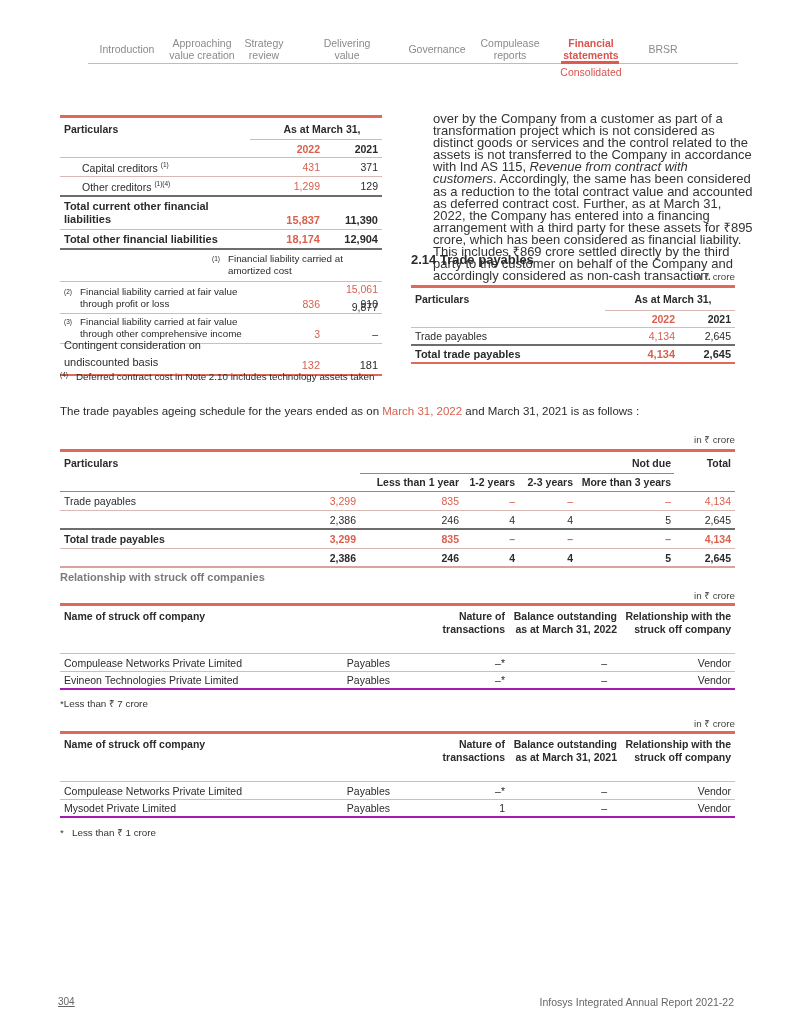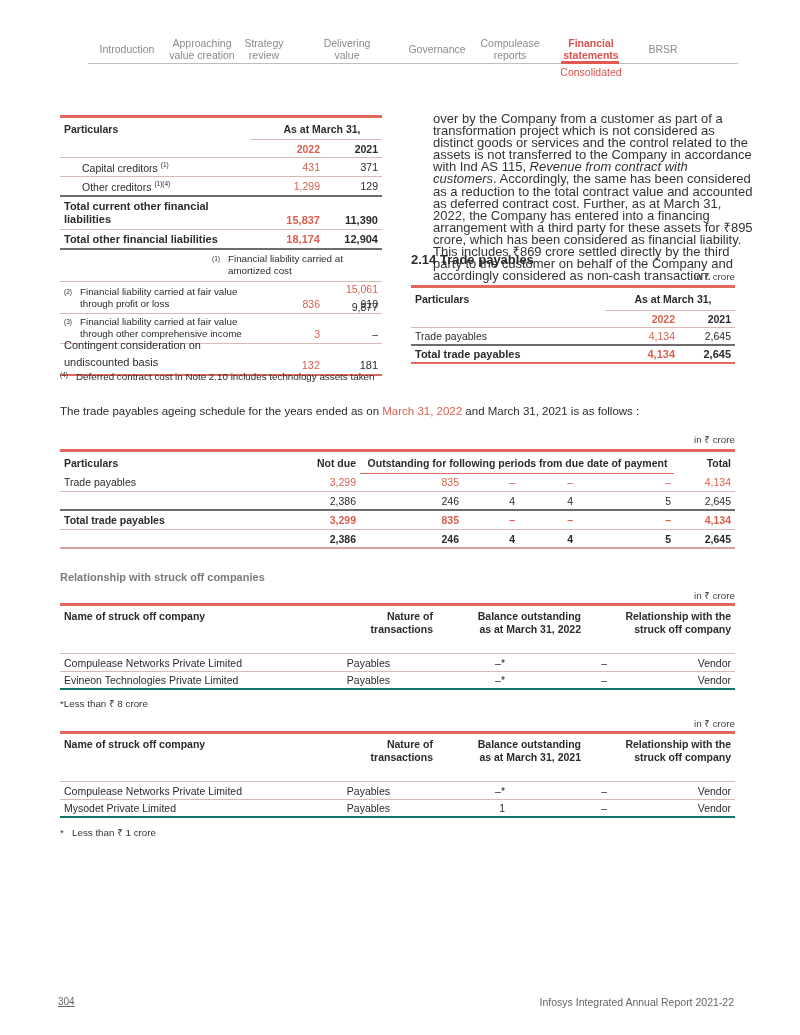--- a/index.html
+++ b/index.html
@@ -60,30 +60,30 @@
   .t3 .c23 { width: 58px; text-align: right; padding: 0 4px; }
   .t3 .cm3 { width: 98px; text-align: right; padding: 0 4px; }
   .t3 .ctot { width: 60px; text-align: right; padding: 0 4px; }
   .t3 .dash { color: #d9604f; }
 
   .sub-h { position: absolute; left: 60px; top: 571px; font-size: 11px; font-weight: bold; color: #7a7a7a; }
 
   
   .t4 { position: absolute; left: 60px; width: 675px; }
   .t4 .row { display: flex; align-items: flex-start; border-bottom: 1px solid #d8b9b4; }
-  .t4 .hdrow { font-weight: bold; padding: 4px 0 3px; gap: 36px; }
+  .t4 .hdrow { font-weight: bold; padding: 4px 0 3px; }
   .t4 .drow { height: 18px; align-items: center; }
   .t4 .c1 { flex: 1; padding: 0 4px; }
   .t4 .c2 { width: 80px; text-align: right; padding: 0 4px; }
   .t4 .c3 { width: 115px; text-align: right; padding: 0 4px; }
   .t4 .c4 { width: 112px; text-align: right; padding: 0 4px; }
   .t4 .c5 { width: 114px; text-align: right; padding: 0 4px; }
   .t4 .drow .c4 { padding-right: 14px; }
   .t4 .hdrow div { line-height: 13px; }
-  .t4 .last { border-bottom: 2px solid #0f766e; }
+  .t4 .last { border-bottom: 2px solid #a21caf; }
 
   .note { position: absolute; font-size: 9.8px; color: #333; }
 
   .footer-left { position: absolute; left: 58px; top: 996px; font-size: 10px; color: #666; text-decoration: underline; }
   .footer-right { position: absolute; right: 66px; top: 996px; font-size: 10.5px; color: #666; }
 </style>
 </head>
 <body>
 
 <div class="nav">
@@ -198,23 +198,31 @@
 </div>
 
 <div class="sentence"><span>The trade payables ageing schedule for the years ended as on </span><span class="red">March 31, 2022</span><span> and March 31, 2021 is as follows :</span></div>
 <div class="unit" style="left:611px;top:433px;width:124px;">in ₹ crore</div>
 
 <div class="t3">
   <div class="rule-top"></div>
   <div style="display:flex;height:21px;align-items:center;font-weight:bold;position:relative;">
     <div class="c1" style="flex:1;padding:0 4px;">Particulars</div>
     <div style="width:62px;text-align:right;padding:0 4px;">Not due</div>
-    <div style="width:315px;text-align:center;">Outstanding for following periods from due date of payment</div>
     <div style="width:60px;text-align:right;padding:0 4px;">Total</div>
     <div style="position:absolute;left:300px;bottom:-1px;width:314px;height:1px;background:#e2685c;"></div>
+  </div>
+  <div class="row bold" style="height:19px;border-bottom:1px solid #e2685c;">
+    <div class="c1"></div>
+    <div class="cnd"></div>
+    <div class="cl1">Less than 1 year</div>
+    <div class="c12">1-2 years</div>
+    <div class="c23">2-3 years</div>
+    <div class="cm3">More than 3 years</div>
+    <div class="ctot"></div>
   </div>
   <div class="row">
     <div class="c1">Trade payables</div>
     <div class="cnd red">3,299</div>
     <div class="cl1 red">835</div>
     <div class="c12 dash">–</div>
     <div class="c23 dash">–</div>
     <div class="cm3 dash">–</div>
     <div class="ctot red">4,134</div>
   </div>
@@ -266,21 +274,21 @@
     <div class="c5">Vendor</div>
   </div>
   <div class="row drow last">
     <div class="c1">Evineon Technologies Private Limited</div>
     <div class="c2">Payables</div>
     <div class="c3">–*</div>
     <div class="c4">–</div>
     <div class="c5">Vendor</div>
   </div>
 </div>
-<div class="note" style="left:60px;top:697px;">*Less than ₹ 8 crore</div>
+<div class="note" style="left:60px;top:697px;">*Less than ₹ 7 crore</div>
 
 <div class="unit" style="left:611px;top:717px;width:124px;">in ₹ crore</div>
 <div class="t4" style="top:731px;">
   <div class="rule-top"></div>
   <div class="row hdrow" style="height:48px;">
     <div class="c1">Name of struck off company</div>
     <div class="c2">Nature of transactions</div>
     <div class="c4">Balance outstanding as at March 31, 2021</div>
     <div class="c5">Relationship with the struck off company</div>
   </div>

